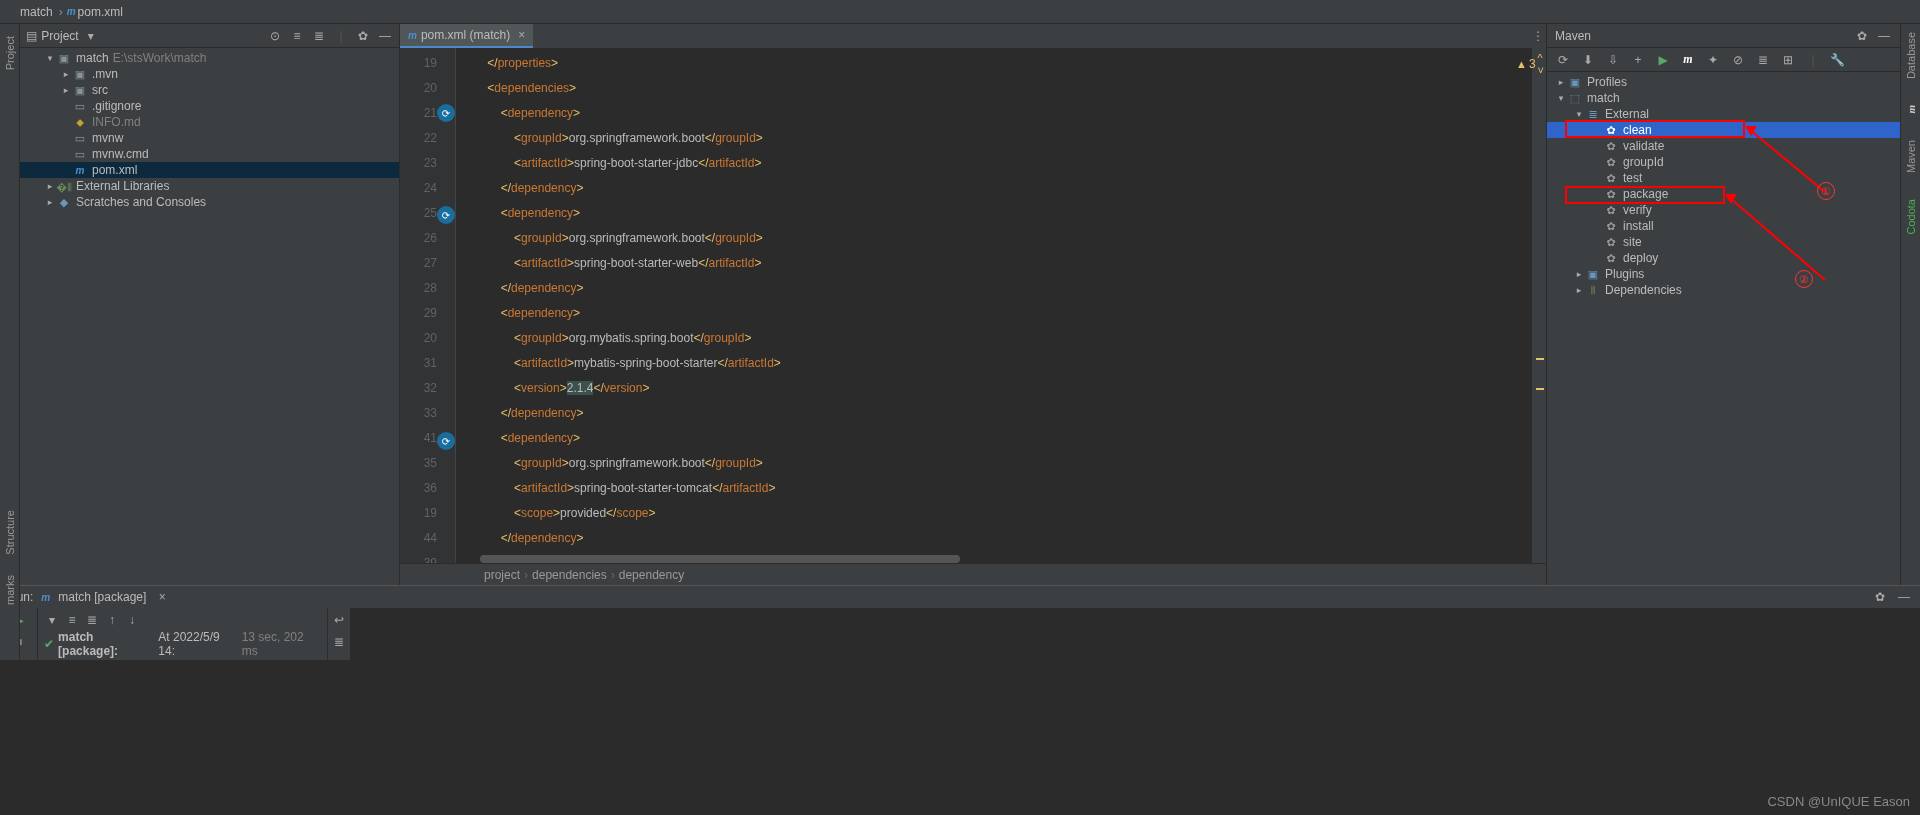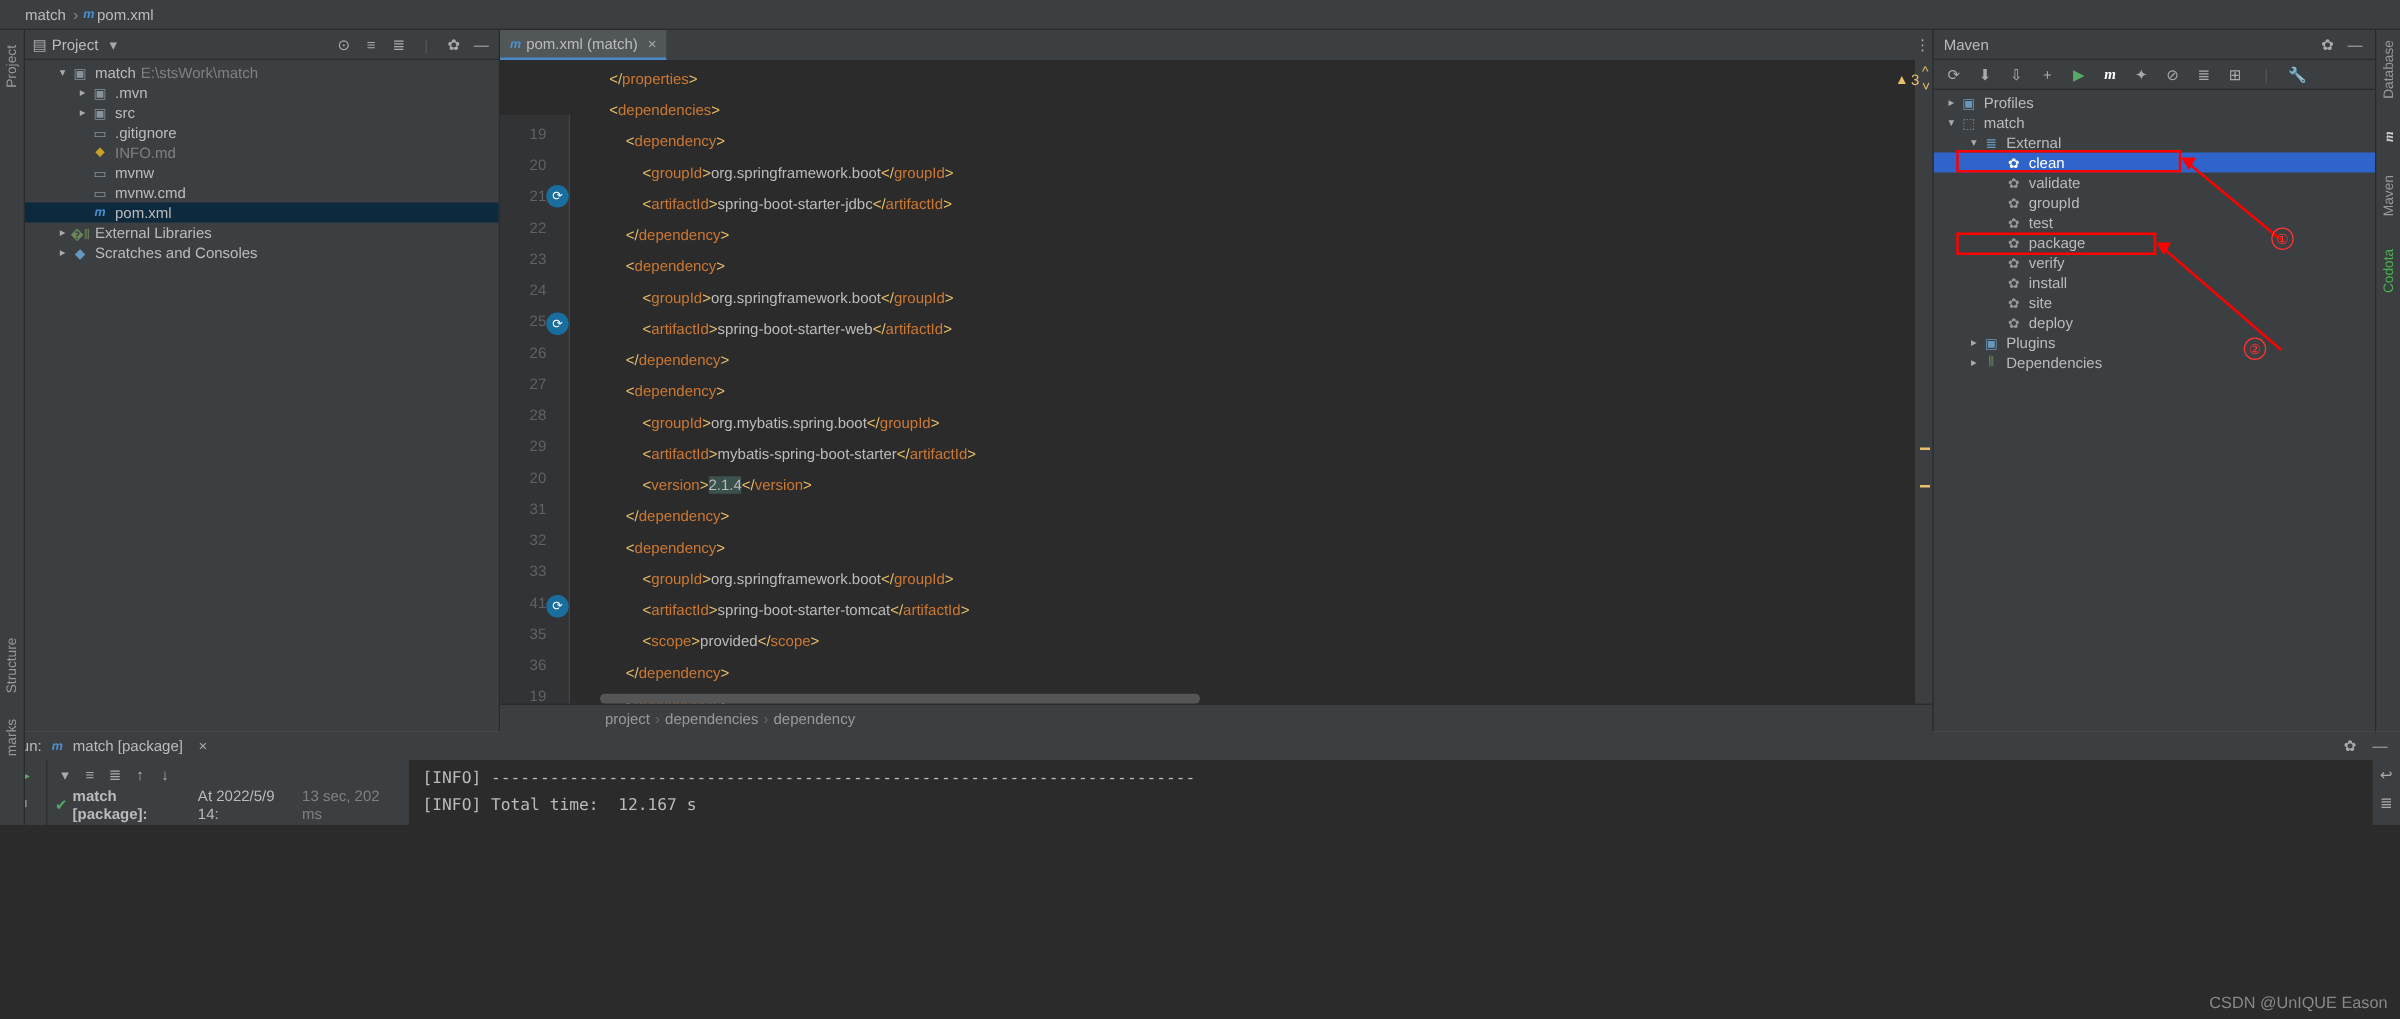--- a/index.html
+++ b/index.html
@@ -31,21 +31,21 @@
 .pom-ico { color: #4a90d2; font-weight: bold; font-style: italic; font-size: 10px; }
 .lbl { padding-left: 4px; }
 .muted { color: #808080; }
 
 .editor-col { flex: 1; display: flex; flex-direction: column; background: #2b2b2b; }
 .tab-bar { height: 24px; background: #3c3f41; display: flex; align-items: center; }
 .tab { height: 24px; background: #515658; display: flex; align-items: center; padding: 0 8px; border-bottom: 2px solid #4a88c7; gap: 4px; }
 .tab .close { color: #aaa; padding-left: 4px; cursor: pointer; }
 .tab-spacer { flex: 1; }
 .editor-body { flex: 1; display: flex; position: relative; overflow: hidden; }
-.gutter { width: 56px; background: #313335; text-align: right; padding-right: 18px; color: #606366; font-family: "Consolas", monospace; font-size: 13px; line-height: 25px; padding-top: 3px; border-right: 1px solid #444; position: relative; margin-top: 44px; }
+.gutter { width: 56px; background: #313335; text-align: right; padding-right: 18px; color: #606366; font-family: "Consolas", monospace; font-size: 13px; line-height: 25px; padding-top: 3px; border-right: 1px solid #444; position: relative; }
 .fold-strip { position: absolute; right: 0; top: 0; bottom: 0; width: 14px; }
 .fold-badge { position: absolute; width: 18px; height: 18px; border-radius: 9px; background: #1a6e9e; left: -4px; display: flex; align-items: center; justify-content: center; color: #fff; font-size: 10px; }
 .code { flex: 1; font-family: "Consolas", monospace; font-size: 14px; line-height: 25px; padding: 3px 0 0 18px; white-space: pre; overflow: hidden; }
 .tag-b { color: #e8bf6a; }
 .tag-n { color: #cc7832; }
 .hl { background: #3b514d; }
 .right-strip { width: 14px; background: #3c3f41; position: relative; }
 .warn-badge { position: absolute; top: 4px; right: 2px; color: #e8bf6a; font-size: 11px; display: flex; align-items: center; gap: 2px; }
 .mark { position: absolute; right: 2px; width: 8px; height: 2px; background: #e8bf6a; }
 
@@ -380,22 +380,20 @@
         <span class="ticon">↑</span>
         <span class="ticon">↓</span>
       </div>
       <div class="run-status">
         <span class="check">✔</span>
         <b>match [package]:</b>
         <span>At 2022/5/9 14:</span>
         <span class="muted">13 sec, 202 ms</span>
       </div>
     </div>
-    <div class="run-out" id="run-out">[INFO] ------------------------------------------------------------------------
-[INFO] Total time:  12.167 s</div>
     <div class="run-ricon">
       <span class="ticon">↩</span>
       <span class="ticon">≣</span>
     </div>
   </div>
 </div>
 
 <div class="left-gutter2" style="position:absolute;left:0;top:500px;height:160px">
   <span class="vlabel">Structure</span>
   <span class="vlabel">marks</span>

